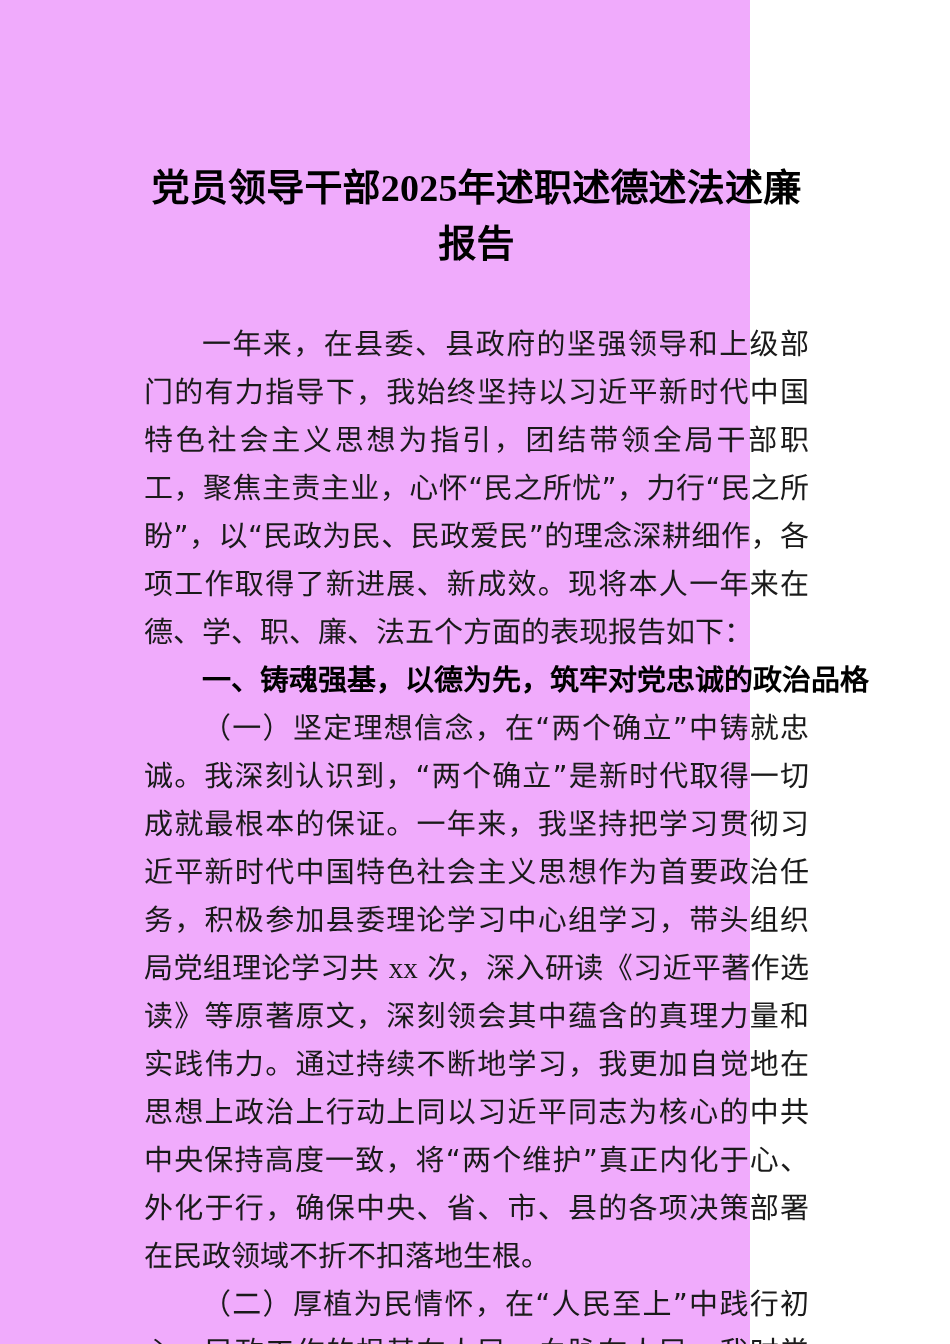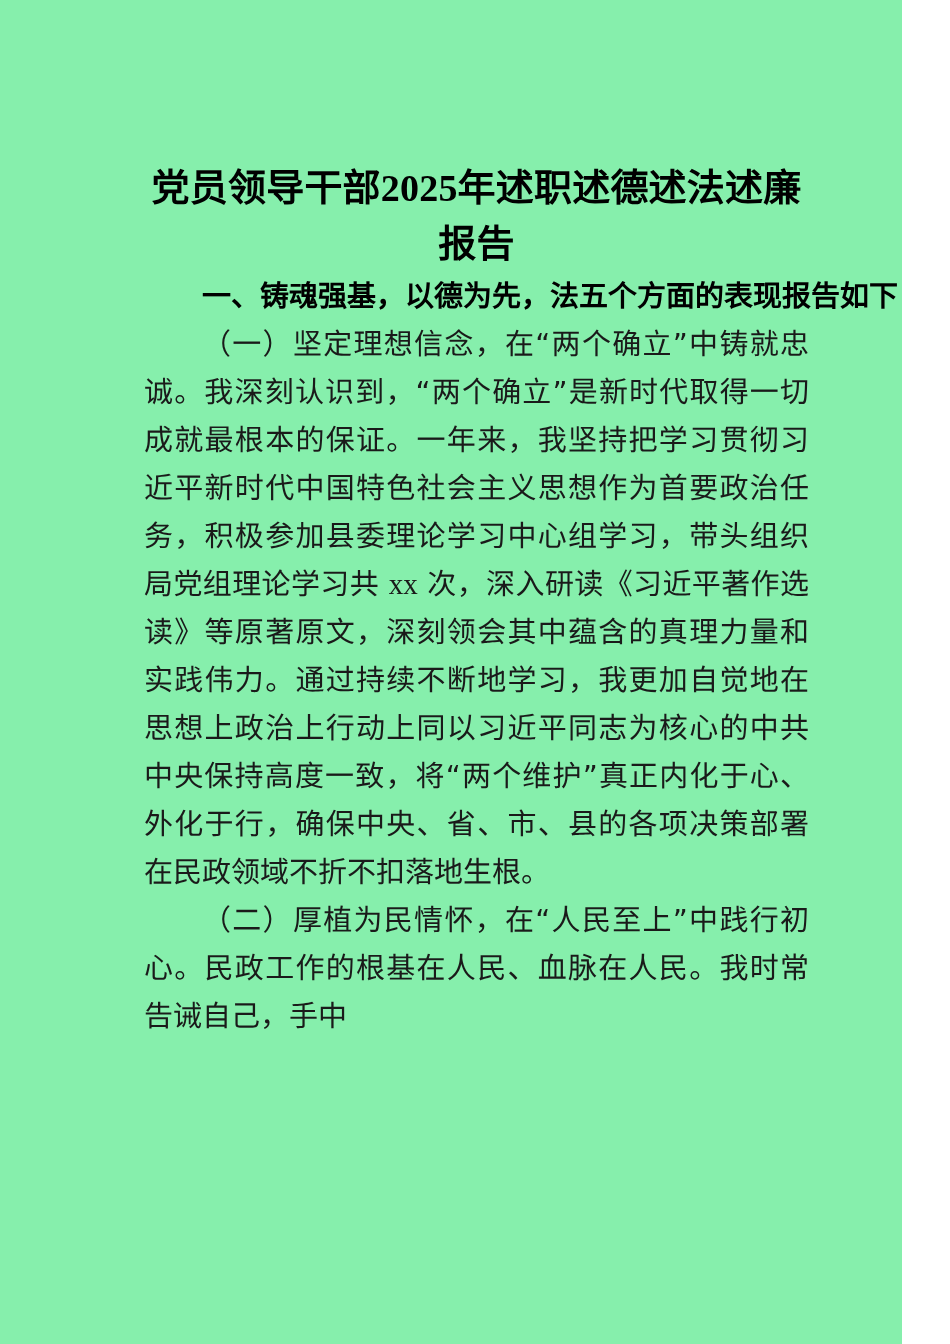--- a/index.html
+++ b/index.html
@@ -11,23 +11,23 @@
     width: 950px;
     height: 1344px;
     overflow: hidden;
     font-family: "Liberation Serif", "DejaVu Serif", serif;
     color: #000000;
     -webkit-font-smoothing: antialiased;
   }
 
   .page {
     position: relative;
-    width: 902px;
+    width: 750px;
     height: 1344px;
-    background: #86efac;
+    background: #f0abfc;
     box-sizing: border-box;
   }
 
   .content {
     position: absolute;
     left: 144px;
     top: 0;
     width: 665px;
   }
 
@@ -87,21 +87,22 @@
   }
 </style>
 </head>
 <body>
 
 <div class="page">
   <div class="content">
 
     <h1 class="doc-title"><span>党员领导干部2025年述职述德述法述廉报告</span></h1>
 
+    <p class="para first-body">一年来，在县委、县政府的坚强领导和上级部门的有力指导下，我始终坚持以习近平新时代中国特色社会主义思想为指引，团结带领全局干部职工，聚焦主责主业，心怀“民之所忧”，力行“民之所盼”，以“民政为民、民政爱民”的理念深耕细作，各项工作取得了新进展、新成效。现将本人一年来在德、学、职、廉、法五个方面的表现报告如下：</p>
 
-    <p class="section-heading">一、铸魂强基，以德为先，法五个方面的表现报告如下</p>
+    <p class="section-heading">一、铸魂强基，以德为先，筑牢对党忠诚的政治品格</p>
 
     <p class="para"><span>（一）坚定理想信念，在“两个确立”中铸就忠诚。我深刻认识到，“两个确立”是新时代取得一切成就最根本的保证。一年来，我坚持把学习贯彻习近平新时代中国特色社会主义思想作为首要政治任务，积极参加县委理论学习中心组学习，带头组织局党组理论学习共 </span><span class="b">xx</span><span> 次，深入研读《习近平著作选读》等原著原文，深刻领会其中蕴含的真理力量和实践伟力。通过持续不断地学习，我更加自觉地在思想上政治上行动上同以习近平同志为核心的中共中央保持高度一致，将“两个维护”真正内化于心、外化于行，确保中央、省、市、县的各项决策部署在民政领域不折不扣落地生根。</span></p>
 
     <p class="para">（二）厚植为民情怀，在“人民至上”中践行初心。民政工作的根基在人民、血脉在人民。我时常告诫自己，手中</p>
 
   </div>
 </div>
 
 </body></html>

